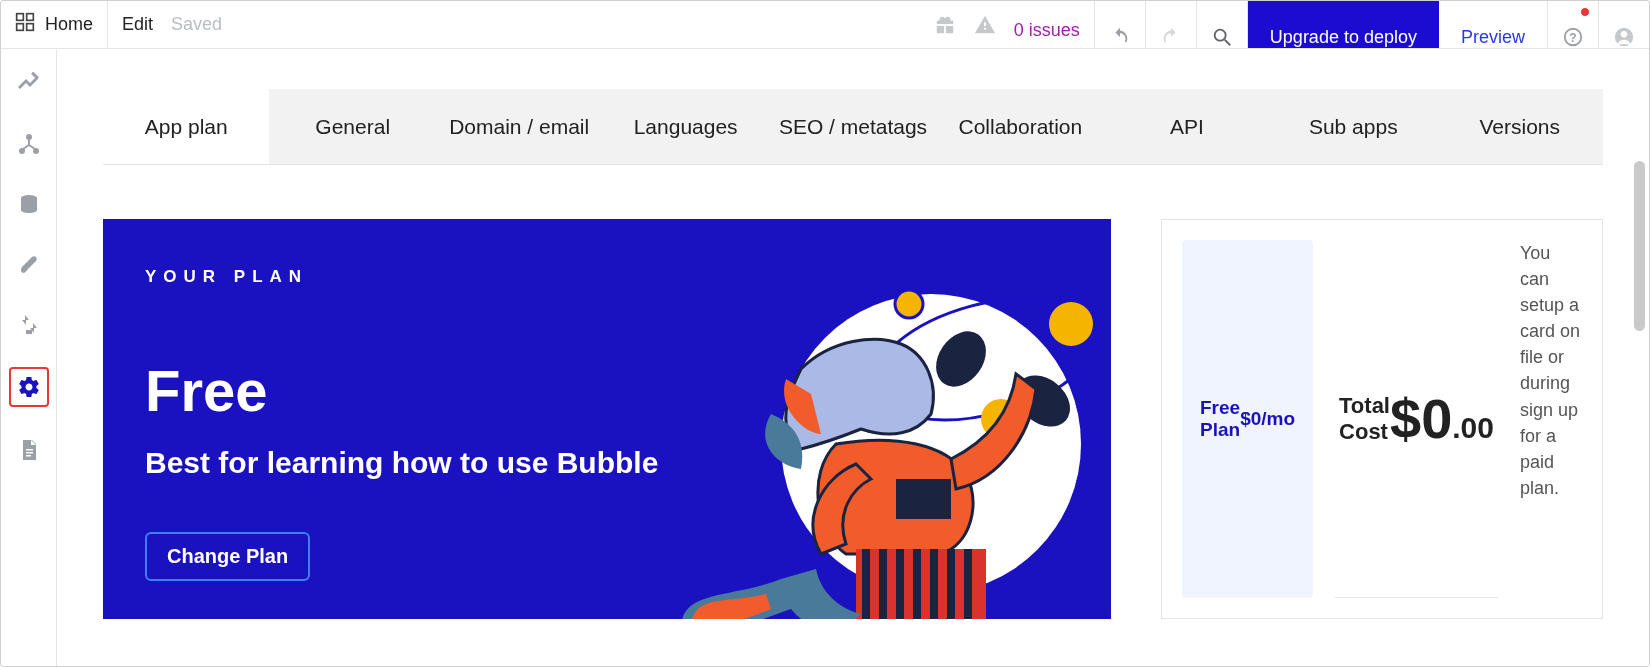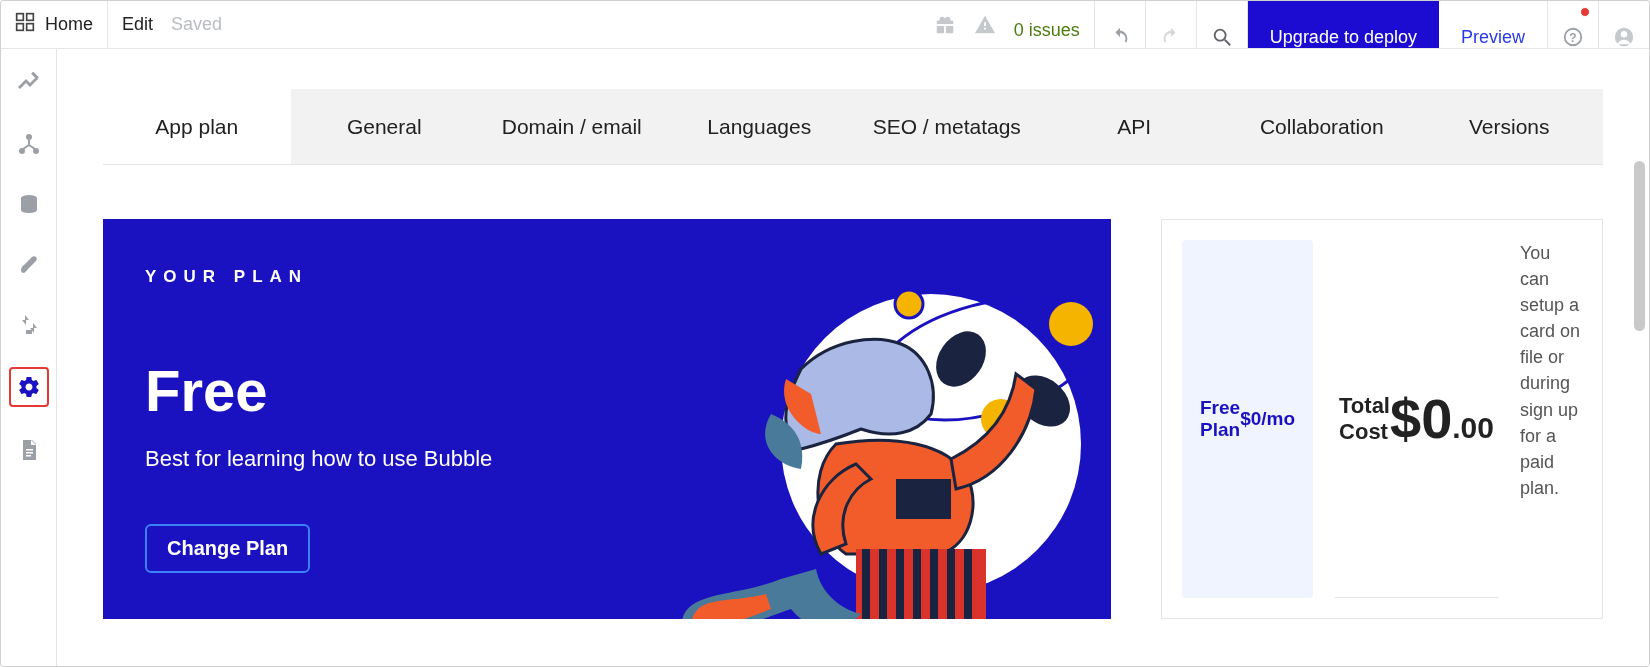--- a/index.html
+++ b/index.html
@@ -17,21 +17,21 @@
 
   
   .header{height:var(--header-h);display:flex;align-items:center;border-bottom:1px solid var(--border);font-size:18px;}
   .hdr-seg{height:100%;display:flex;align-items:center;padding:0 14px;border-right:1px solid var(--border);}
   .home-icon svg{width:20px;height:20px;margin-right:10px;}
   .page-select{flex:0 0 335px;justify-content:space-between;color:#555;}
   .page-select .chev{color:#b9bdc2;}
   .edit-seg{flex:1;gap:18px;}
   .edit-seg .saved{color:#b9bdc2;}
   .issues-cluster{display:flex;align-items:center;gap:18px;margin-left:auto;color:var(--muted);}
-  .issues-text{color:#4d7c0f;margin-top:12px;}
+  .issues-text{color:#a21caf;margin-top:12px;}
   .ico{width:22px;height:22px;display:inline-flex;align-items:center;justify-content:center;}
   .ico svg{width:22px;height:22px;}
   .hdr-actions{display:flex;align-items:stretch;height:100%;}
   .hdr-btn{display:flex;align-items:flex-end;justify-content:center;padding:0 14px;border-right:1px solid var(--border);}
   .hdr-btn svg{width:22px;height:22px;fill:#9aa0a6;}
   .upgrade{background:#1c0bd1;color:#fff;padding:0 22px;white-space:nowrap;border:none;}
   .preview{color:var(--blue-link);padding:0 22px;}
   .help-btn{position:relative;}
   .help-btn .dot{position:absolute;top:6px;right:8px;width:10px;height:10px;background:#e53935;border-radius:50%;border:1px solid #fff;}
 
@@ -53,21 +53,21 @@
   .tab{flex:1;display:flex;align-items:center;justify-content:center;font-size:21px;color:#222;background:#f2f2f2;white-space:nowrap;padding:0 10px;}
   .tab.active{background:#fff;}
 
   
   .panels{display:flex;gap:50px;padding-top:54px;}
 
   
   .plan-card{flex:1 1 880px;background:var(--blue);color:#fff;min-height:400px;padding:48px 42px 0 42px;position:relative;overflow:hidden;}
   .plan-eyebrow{letter-spacing:7px;font-size:17px;font-weight:700;}
   .plan-name{font-size:58px;font-weight:700;margin:70px 0 22px 0;}
-  .plan-desc{font-size:22px;font-weight:400;}
+  .plan-desc{font-size:30px;font-weight:700;}
   .plan-btn{margin-top:52px;display:inline-block;border:2px solid #3b82f6;border-radius:6px;padding:11px 20px;font-size:20px;font-weight:600;}
   .illus{position:absolute;right:-10px;top:30px;width:450px;height:420px;}
 
   
   .billing{flex:0 0 442px;border:1px solid var(--border);padding:20px;display:flex;flex-direction:row;gap:22px;}
   .bill-row{display:flex;justify-content:space-between;align-items:center;}
   .bill-free{background:#f0f4ff;padding:24px 18px;border-radius:4px;color:#1a11c1;font-size:19px;font-weight:600;}
   .total-row{padding:26px 4px;border-bottom:1px solid var(--border);}
   .total-label{font-size:22px;font-weight:600;}
   .total-amt .maj{font-size:56px;font-weight:800;}
@@ -214,24 +214,27 @@
       <div class="tab">
           <span>Domain / email</span>
         </div>
       <div class="tab">
           <span>Languages</span>
         </div>
       <div class="tab">
           <span>SEO / metatags</span>
         </div>
       <div class="tab">
+          <span>Collaboration</span>
+        </div>
+      <div class="tab">
           <span>API</span>
         </div>
       <div class="tab">
-          <span>Collaboration</span>
+          <span>Sub apps</span>
         </div>
       <div class="tab">
           <span>Versions</span>
         </div>
     </div>
 
     <div class="panels">
 
       <div class="plan-card">
         <div class="plan-eyebrow">YOUR PLAN</div>

